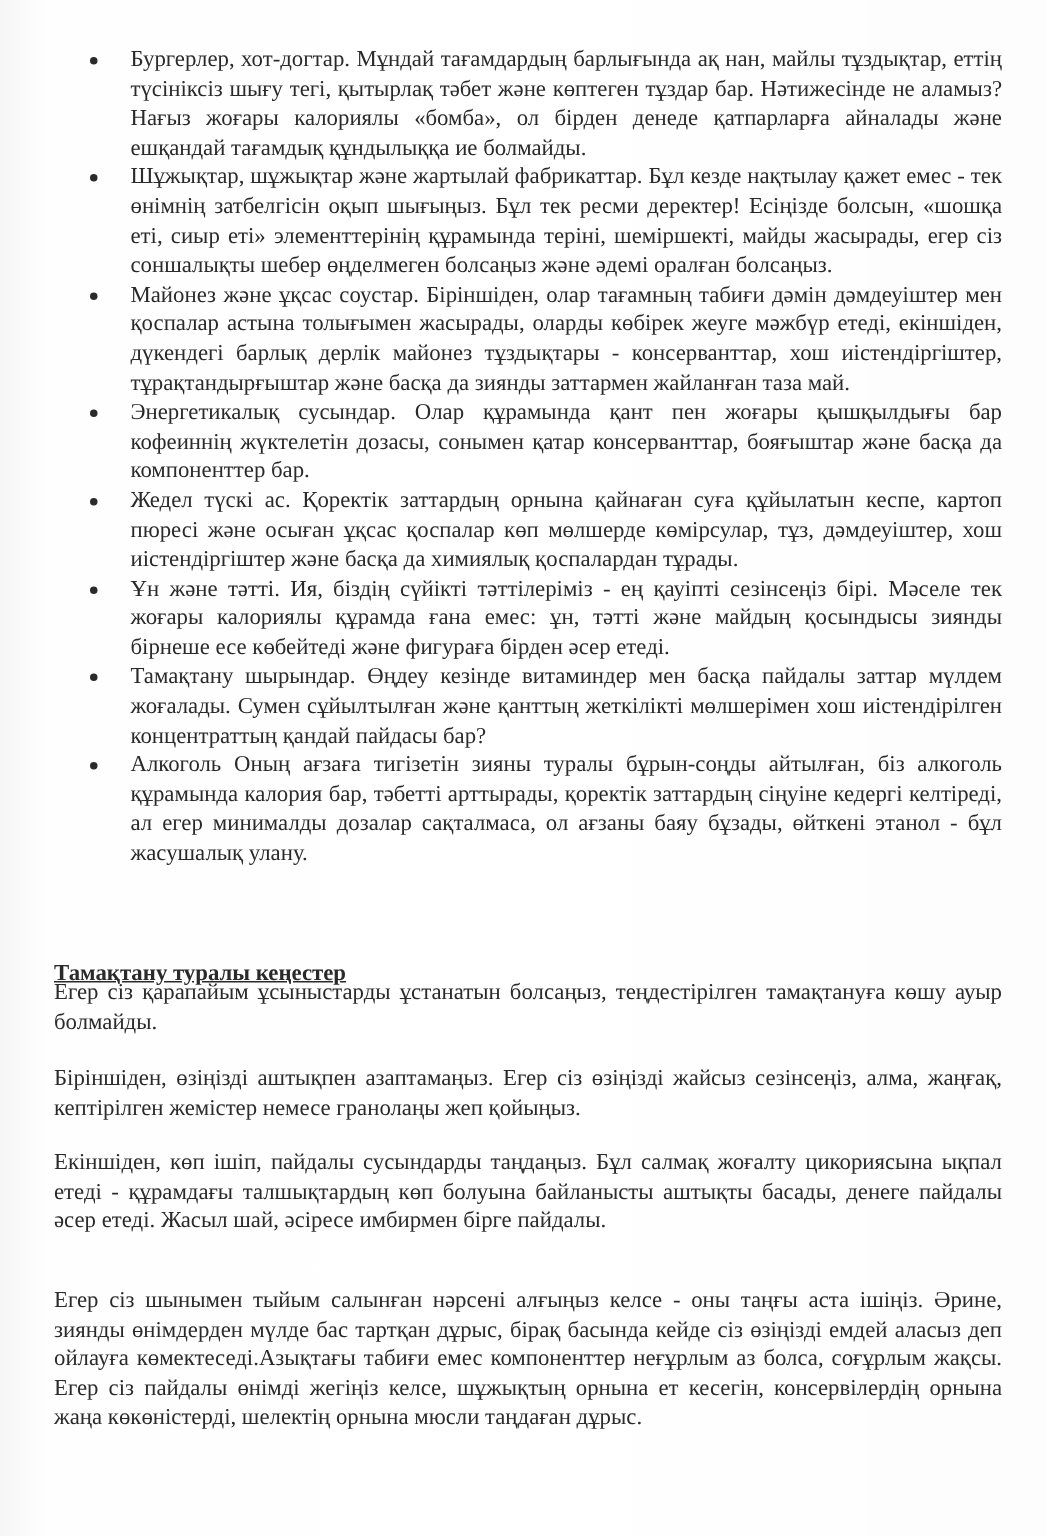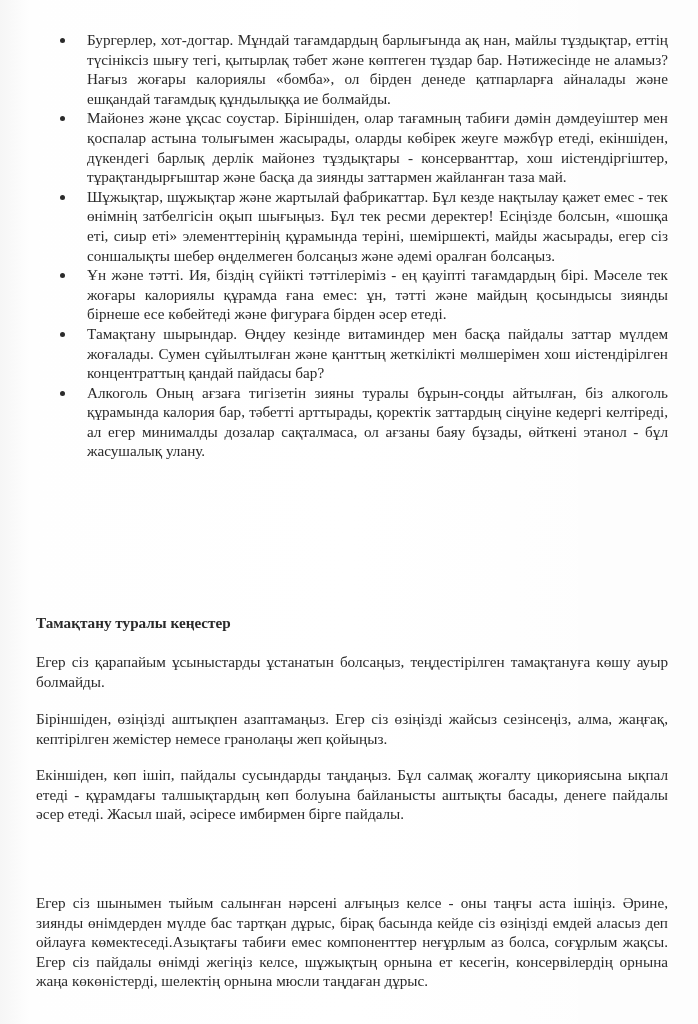--- a/index.html
+++ b/index.html
@@ -31,48 +31,51 @@
   }
   .bullets li .dot {
     position: absolute;
     left: 0; top: 8px;
     width: 5px; height: 5px;
     border-radius: 50%;
     background: #2a2a2a;
   }
   .heading {
     position: absolute;
-    left: 36px; top: 614px;
+    left: 36px; top: 640px;
     font-size: 15.2px;
     font-weight: bold;
     margin: 0;
+    text-decoration: underline;
   }
   .para {
     position: absolute;
     left: 36px; width: 632px;
     font-size: 15.2px;
     line-height: 19.6px;
     text-align: justify;
     margin: 0;
   }
   .p1 { top: 652px; }
   .p2 { top: 709px; }
   .p3 { top: 765px; }
   .p4 { top: 842px; }
-  .p5 { top: 893px; }
+  .p5 { top: 857px; }
 </style>
 </head>
 <body>
 
 <div class="page">
   <ul class="bullets">
     <li><span class="dot"></span><span>Бургерлер, хот-догтар. Мұндай тағамдардың барлығында ақ нан, майлы тұздықтар, еттің түсініксіз шығу тегі, қытырлақ тәбет және көптеген тұздар бар. Нәтижесінде не аламыз? Нағыз жоғары калориялы «бомба», ол бірден денеде қатпарларға айналады және ешқандай тағамдық құндылыққа ие болмайды.</span></li>
+    <li><span class="dot"></span><span>Шұжықтар, шұжықтар және жартылай фабрикаттар. Бұл кезде нақтылау қажет емес - тек өнімнің затбелгісін оқып шығыңыз. Бұл тек ресми деректер! Есіңізде болсын, «шошқа еті, сиыр еті» элементтерінің құрамында теріні, шеміршекті, майды жасырады, егер сіз соншалықты шебер өңделмеген болсаңыз және әдемі оралған болсаңыз.</span></li>
     <li><span class="dot"></span><span>Майонез және ұқсас соустар. Біріншіден, олар тағамның табиғи дәмін дәмдеуіштер мен қоспалар астына толығымен жасырады, оларды көбірек жеуге мәжбүр етеді, екіншіден, дүкендегі барлық дерлік майонез тұздықтары - консерванттар, хош иістендіргіштер, тұрақтандырғыштар және басқа да зиянды заттармен жайланған таза май.</span></li>
-    <li><span class="dot"></span><span>Шұжықтар, шұжықтар және жартылай фабрикаттар. Бұл кезде нақтылау қажет емес - тек өнімнің затбелгісін оқып шығыңыз. Бұл тек ресми деректер! Есіңізде болсын, «шошқа еті, сиыр еті» элементтерінің құрамында теріні, шеміршекті, майды жасырады, егер сіз соншалықты шебер өңделмеген болсаңыз және әдемі оралған болсаңыз.</span></li>
-    <li><span class="dot"></span><span>Ұн және тәтті. Ия, біздің сүйікті тәттілеріміз - ең қауіпті тағамдардың бірі. Мәселе тек жоғары калориялы құрамда ғана емес: ұн, тәтті және майдың қосындысы зиянды бірнеше есе көбейтеді және фигураға бірден әсер етеді.</span></li>
+    <li><span class="dot"></span><span>Энергетикалық сусындар. Олар құрамында қант пен жоғары қышқылдығы бар кофеиннің жүктелетін дозасы, сонымен қатар консерванттар, бояғыштар және басқа да компоненттер бар.</span></li>
+    <li><span class="dot"></span><span>Жедел түскі ас. Қоректік заттардың орнына қайнаған суға құйылатын кеспе, картоп пюресі және осыған ұқсас қоспалар көп мөлшерде көмірсулар, тұз, дәмдеуіштер, хош иістендіргіштер және басқа да химиялық қоспалардан тұрады.</span></li>
+    <li><span class="dot"></span><span>Ұн және тәтті. Ия, біздің сүйікті тәттілеріміз - ең қауіпті сезінсеңіз бірі. Мәселе тек жоғары калориялы құрамда ғана емес: ұн, тәтті және майдың қосындысы зиянды бірнеше есе көбейтеді және фигураға бірден әсер етеді.</span></li>
     <li><span class="dot"></span><span>Тамақтану шырындар. Өңдеу кезінде витаминдер мен басқа пайдалы заттар мүлдем жоғалады. Сумен сұйылтылған және қанттың жеткілікті мөлшерімен хош иістендірілген концентраттың қандай пайдасы бар?</span></li>
     <li><span class="dot"></span><span>Алкоголь Оның ағзаға тигізетін зияны туралы бұрын-соңды айтылған, біз алкоголь құрамында калория бар, тәбетті арттырады, қоректік заттардың сіңуіне кедергі келтіреді, ал егер минималды дозалар сақталмаса, ол ағзаны баяу бұзады, өйткені этанол - бұл жасушалық улану.</span></li>
   </ul>
 
   <h2 class="heading">Тамақтану туралы кеңестер</h2>
 
   <p class="para p1">Егер сіз қарапайым ұсыныстарды ұстанатын болсаңыз, теңдестірілген тамақтануға көшу ауыр болмайды.</p>
   <p class="para p3">Екіншіден, көп ішіп, пайдалы сусындарды таңдаңыз. Бұл салмақ жоғалту цикориясына ықпал етеді - құрамдағы талшықтардың көп болуына байланысты аштықты басады, денеге пайдалы әсер етеді. Жасыл шай, әсіресе имбирмен бірге пайдалы.</p>
   <p class="para p2">Біріншіден, өзіңізді аштықпен азаптамаңыз. Егер сіз өзіңізді жайсыз сезінсеңіз, алма, жаңғақ, кептірілген жемістер немесе гранолаңы жеп қойыңыз.</p>
   <p class="para p5">Егер сіз шынымен тыйым салынған нәрсені алғыңыз келсе - оны таңғы аста ішіңіз. Әрине, зиянды өнімдерден мүлде бас тартқан дұрыс, бірақ басында кейде сіз өзіңізді емдей аласыз деп ойлауға көмектеседі.Азықтағы табиғи емес компоненттер неғұрлым аз болса, соғұрлым жақсы. Егер сіз пайдалы өнімді жегіңіз келсе, шұжықтың орнына ет кесегін, консервілердің орнына жаңа көкөністерді, шелектің орнына мюсли таңдаған дұрыс.</p>

